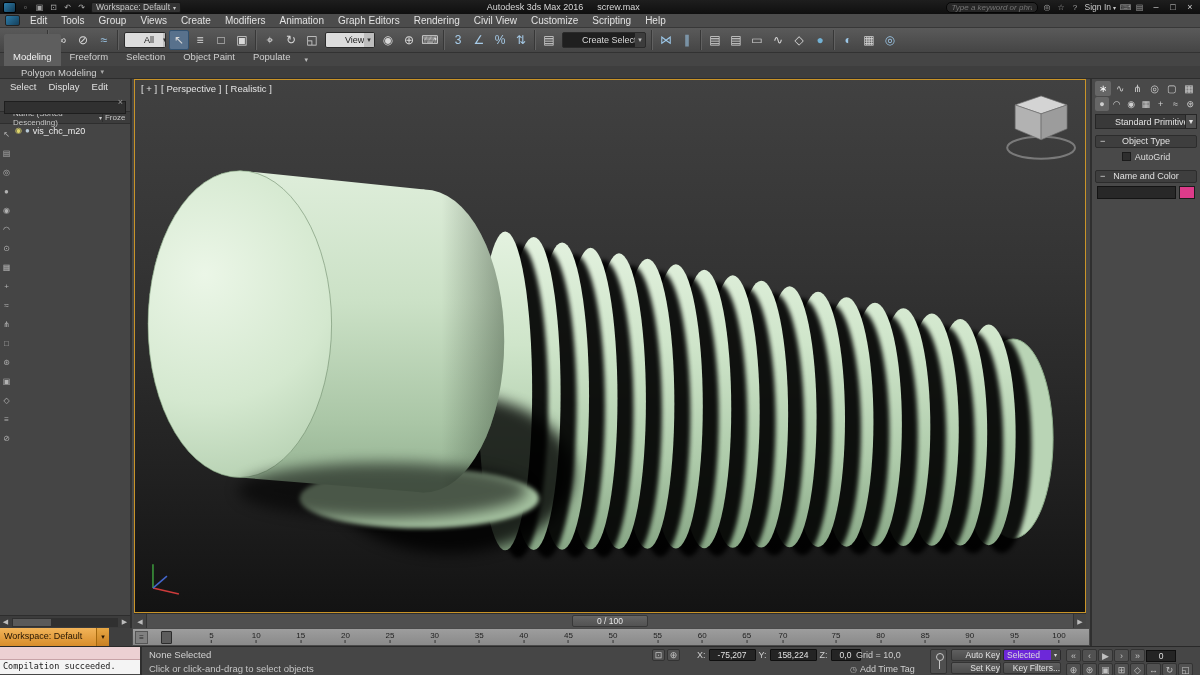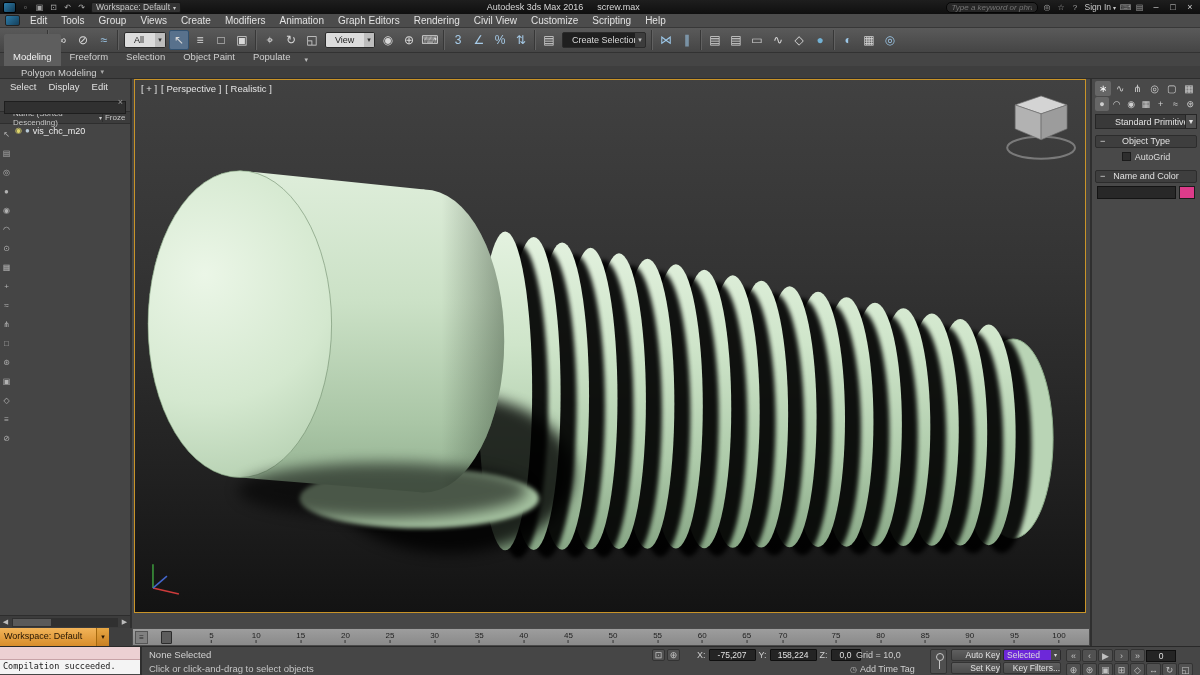--- a/index.html
+++ b/index.html
@@ -24,21 +24,21 @@
 .menu-item{padding:0 7px;height:14px;line-height:14px;white-space:nowrap}
 
 
 .toolbar{position:absolute;top:28px;left:0;width:1200px;height:25px;background:linear-gradient(#5a5a5a,#454545);border-bottom:1px solid #323232;display:flex;align-items:center;padding:0 3px;gap:1px}
 .ticon{width:20px;height:20px;line-height:20px;text-align:center;font-size:12px;color:#d8d8d8;border-radius:2px;overflow:hidden}
 .ticon.on{background:#58718c;border:1px solid #31506e;line-height:18px}
 .tsep{width:2px;height:20px;margin:0 2px;border-left:1px solid #373737;border-right:1px solid #616161}
 .combo{display:flex;align-items:center;height:16px;border:1px solid #2a2a2a;border-radius:2px;margin:0 2px;font-size:9px;overflow:hidden}
 .combo.light{background:#dcdcdc;color:#1d1d1d}
 .combo.dark{background:#1f1f1f;color:#d8d8d8}
-.combo-val{flex:1;padding:0 9px;white-space:nowrap;overflow:hidden}
+.combo-val{flex:1;padding:0 19px;white-space:nowrap;overflow:hidden}
 .combo-arrow{width:10px;text-align:center;font-size:7px;height:100%;line-height:14px}
 .combo.light .combo-arrow{background:#bdbdbd;color:#333}
 .combo.dark .combo-arrow{background:#3c3c3c;color:#bbb}
 
 
 .ribbontabs{position:absolute;top:53px;left:0;width:1200px;height:13px;background:#454545;display:flex;align-items:flex-end;padding-left:4px;font-size:9.5px;color:#cfcfcf}
 .rtab{padding:16px 9px;height:13px;line-height:13px;white-space:nowrap}
 .rtab.on{background:#5e5e5e;color:#f2f2f2;border-radius:2px 2px 0 0}
 .rtab-more{padding:0 5px;font-size:7px;line-height:13px;color:#bbb}
 .ribbonstrip{position:absolute;top:66px;left:0;width:1200px;height:13px;background:#3e3e3e;border-bottom:1px solid #2d2d2d;display:flex;align-items:center;padding-left:21px;font-size:9.5px;color:#cfcfcf;gap:4px}
@@ -418,20 +418,27 @@
         <line x1="8" y1="30" x2="22" y2="18" stroke="#4466cc" stroke-width="1.5"></line>
       </g>
     </svg>
     <div class="vp-label">
       <span>[ + ]</span>
       <span>[ Perspective ]</span>
       <span>[ Realistic ]</span>
     </div>
   </div>
 
+  <div class="timeslider">
+    <span class="ts-arrow l">◀</span>
+    <span class="ts-track">
+      <span class="ts-handle">0 / 100</span>
+    </span>
+    <span class="ts-arrow r">▶</span>
+  </div>
 
   <div class="trackbar">
     <span class="mini-curve">≡</span>
     <span class="ticks">
         <span class="tick" style="left: 34px;">0</span>
         <span class="tick" style="left: 78.6px;">5</span>
         <span class="tick" style="left: 123.2px;">10</span>
         <span class="tick" style="left: 167.8px;">15</span>
         <span class="tick" style="left: 212.4px;">20</span>
         <span class="tick" style="left: 257px;">25</span>

